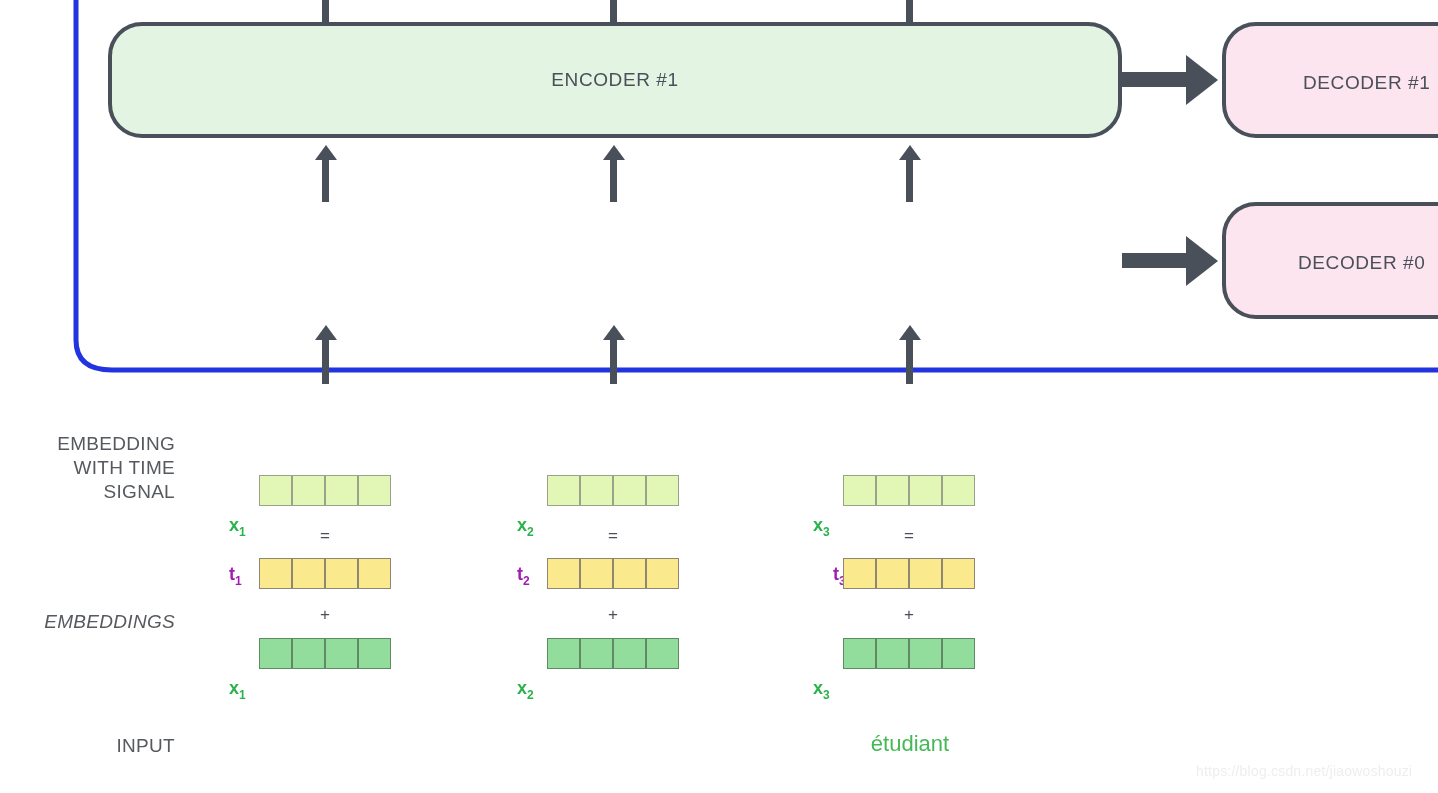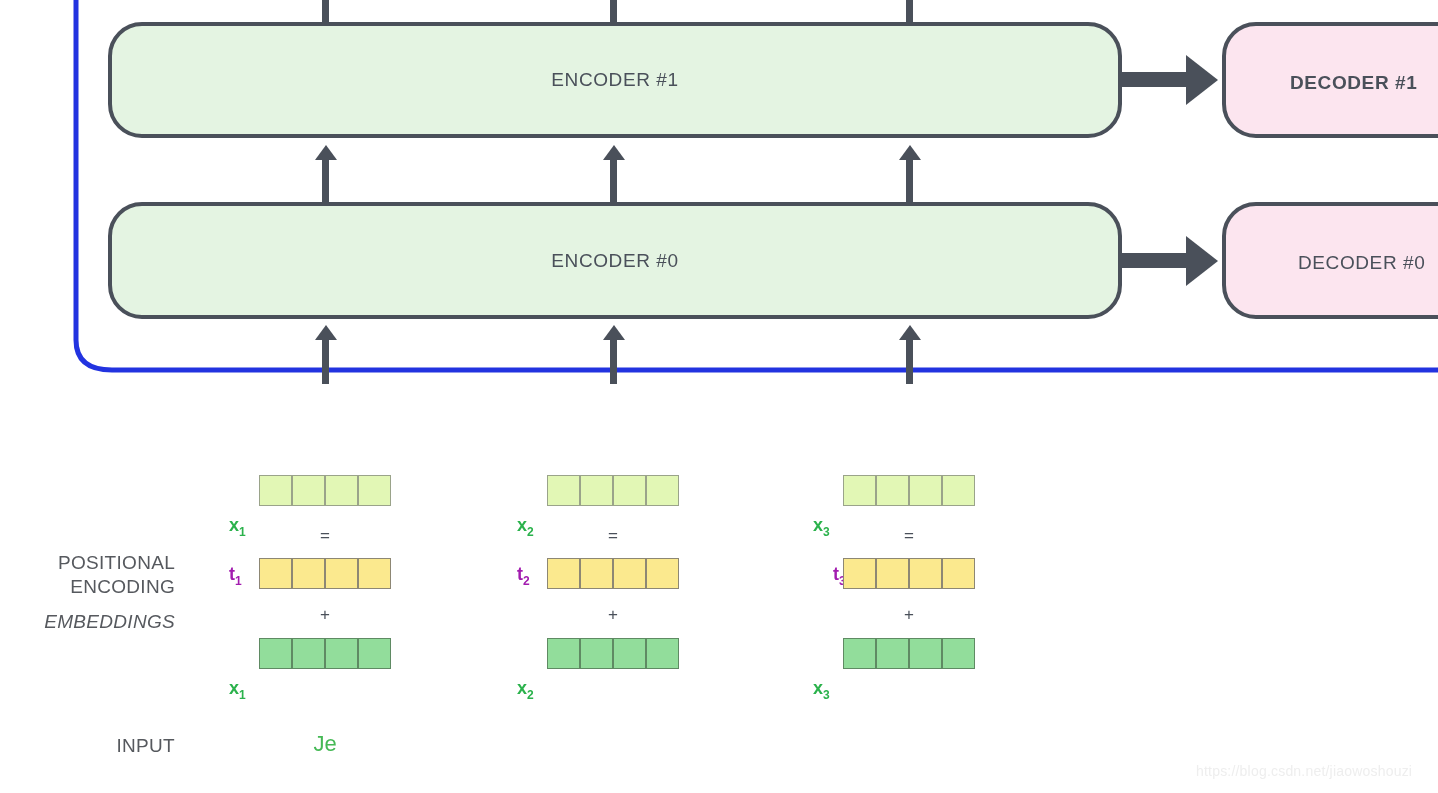--- a/index.html
+++ b/index.html
@@ -166,43 +166,45 @@
 
   <div class="v-line" style="left:322px; top:-10px; height:52px;"></div>
   <div class="v-line" style="left:610px; top:-10px; height:52px;"></div>
   <div class="v-line" style="left:906px; top:-10px; height:52px;"></div>
 
   <div class="block encoder" style="left:108px; top:22px; width:1014px; height:116px;">
     <span>ENCODER #1</span>
   </div>
 
   <div class="block decoder" style="left:1222px; top:22px; width:330px; height:116px;">
-    <span style="position:absolute; left:64px; top:46px;font-weight:bold;">DECODER #1</span>
+    <span style="position:absolute; left:77px; top:46px;">DECODER #1</span>
   </div>
 
   <div class="h-arrow" style="left:1122px; top:72px; width:66px;"></div>
 
   <div class="v-arrow" style="left:322px; top:158px; height:44px;"></div>
   <div class="v-arrow" style="left:610px; top:158px; height:44px;"></div>
   <div class="v-arrow" style="left:906px; top:158px; height:44px;"></div>
 
-  <div class="block encoder" style="left:108px; top:202px; width:1014px; height:117px;">
-    <span>ENCODER #0</span>
-  </div>
 
   <div class="block decoder" style="left:1222px; top:202px; width:330px; height:117px;">
     <span style="position:absolute; left:72px; top:46px;">DECODER #0</span>
   </div>
 
   <div class="h-arrow" style="left:1122px; top:253px; width:66px;"></div>
 
   <div class="v-arrow" style="left:322px; top:338px; height:46px;"></div>
   <div class="v-arrow" style="left:610px; top:338px; height:46px;"></div>
   <div class="v-arrow" style="left:906px; top:338px; height:46px;"></div>
 
+  <div class="row-label" style="left:0px; top:432px; width:175px;">
+    <div>EMBEDDING</div>
+    <div>WITH TIME</div>
+    <div>SIGNAL</div>
+  </div>
 
   <div class="vec-label green" style="left:229px; top:481px;">
     <span>x</span><sub>1</sub>
   </div>
   <div class="vector light" style="left:259px; top:475px;">
     <div class="cell"></div>
     <div class="cell"></div>
     <div class="cell"></div>
     <div class="cell"></div>
   </div>
@@ -224,24 +226,20 @@
     <div class="cell"></div>
     <div class="cell"></div>
     <div class="cell"></div>
     <div class="cell"></div>
   </div>
 
   <div class="op" style="left:310px; top:526px;">=</div>
   <div class="op" style="left:598px; top:526px;">=</div>
   <div class="op" style="left:894px; top:526px;">=</div>
 
-  <div class="row-label" style="left:0px; top:551px; width:175px;">
-    <div>POSITIONAL</div>
-    <div>ENCODING</div>
-  </div>
 
   <div class="vec-label gold" style="left:229px; top:564px;">
     <span>t</span><sub>1</sub>
   </div>
   <div class="vector yellow" style="left:259px; top:558px;">
     <div class="cell"></div>
     <div class="cell"></div>
     <div class="cell"></div>
     <div class="cell"></div>
   </div>
@@ -299,17 +297,17 @@
   </div>
   <div class="vector mid" style="left:843px; top:638px;">
     <div class="cell"></div>
     <div class="cell"></div>
     <div class="cell"></div>
     <div class="cell"></div>
   </div>
 
   <div class="row-label" style="left:0px; top:734px; width:175px;">INPUT</div>
 
-  <div class="input-word" style="left:215px; top:731px;">Je</div>
+  <div class="input-word" style="left:800px; top:731px;">étudiant</div>
 
   <div class="watermark" style="left:1196px; top:763px;">https://blog.csdn.net/jiaowoshouzi</div>
 
 </div>
 
 </body></html>

